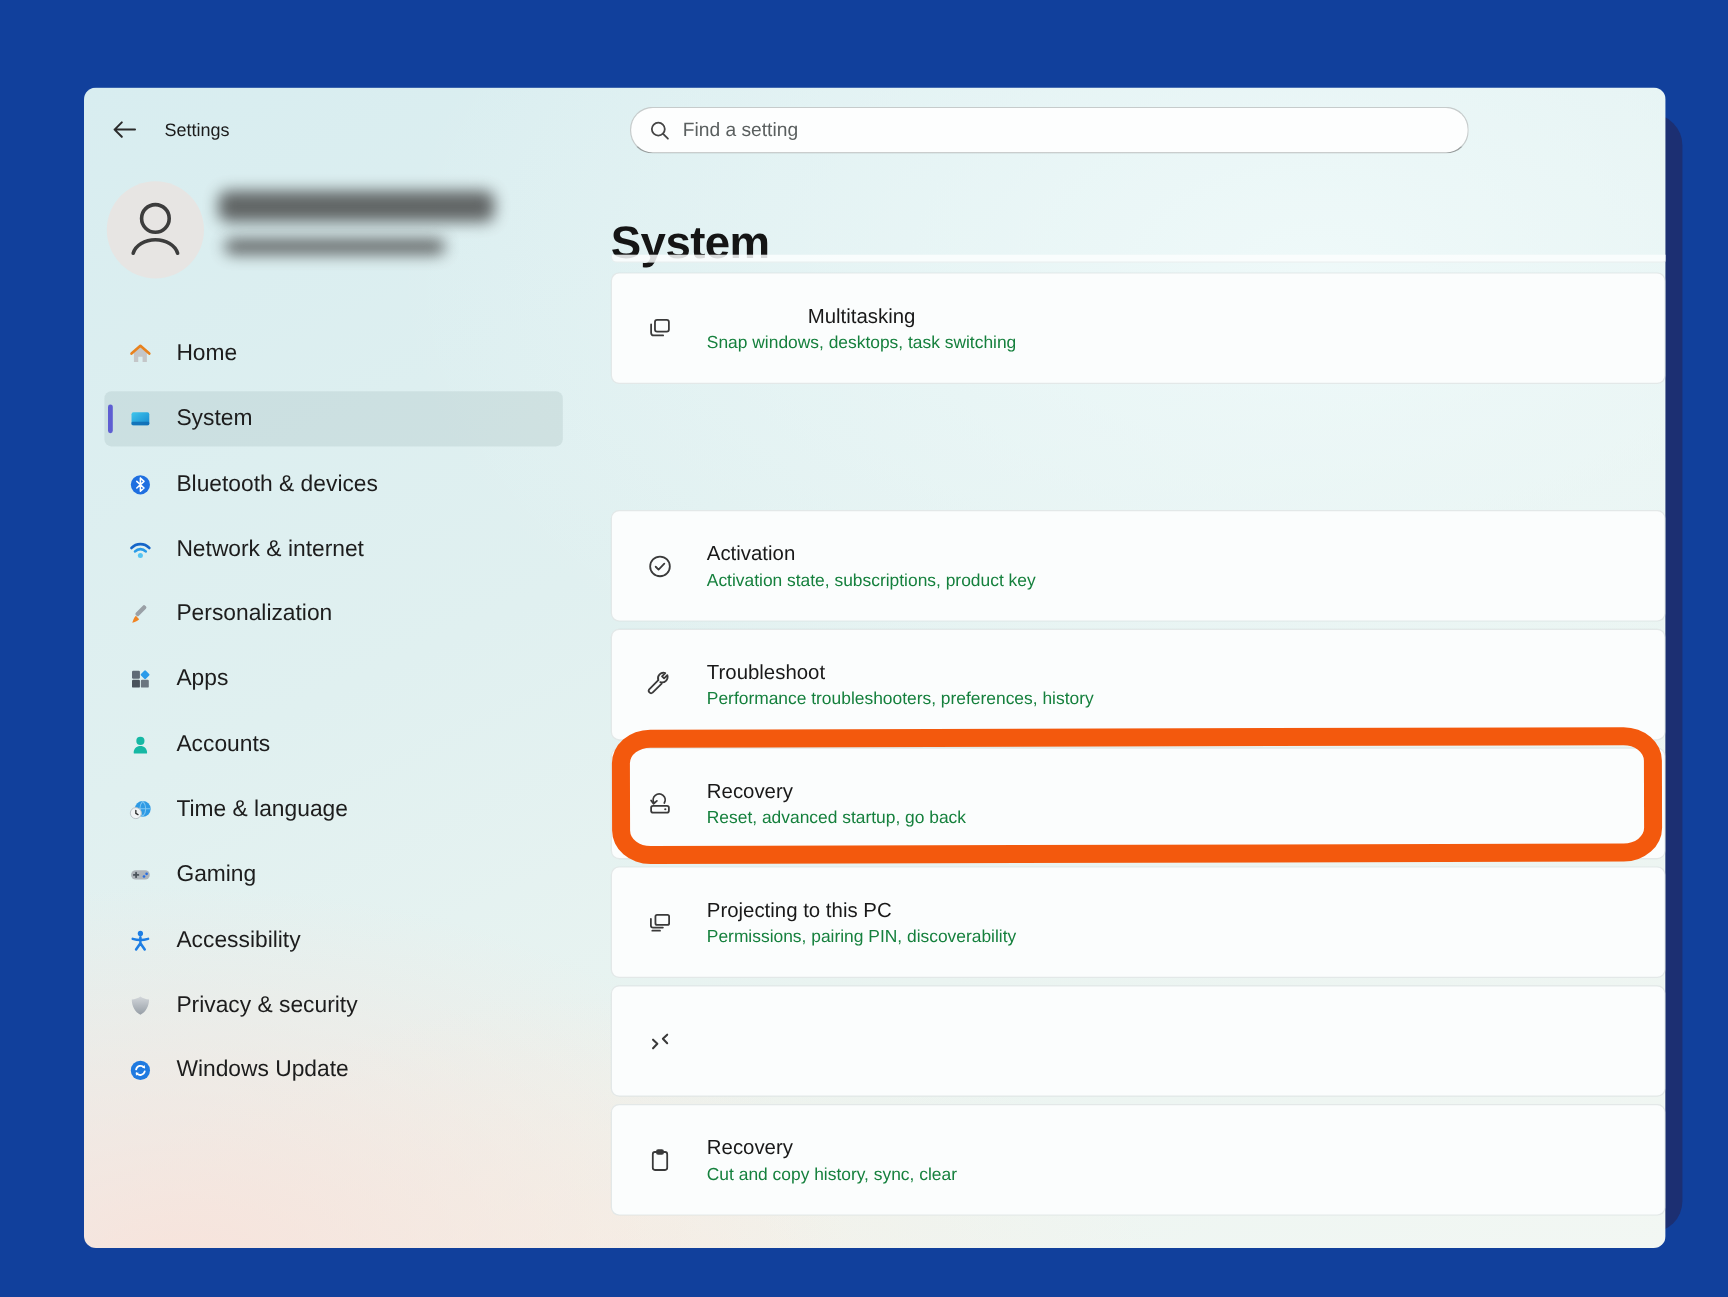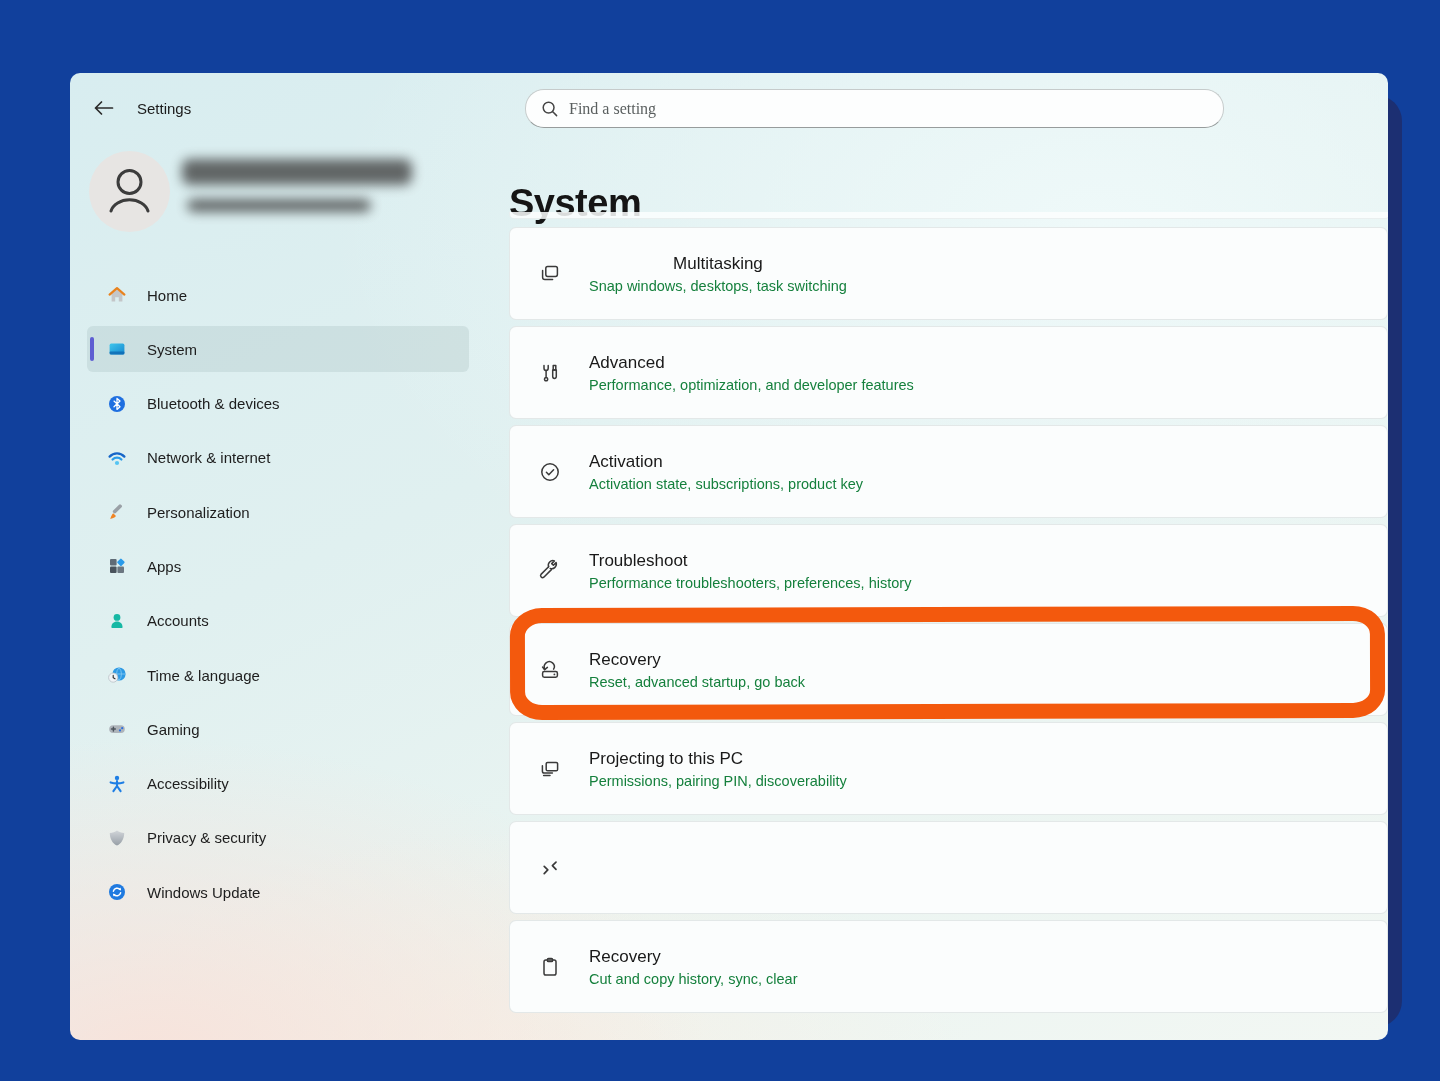--- a/index.html
+++ b/index.html
@@ -31,21 +31,21 @@
   .app-title{position:absolute;left:67px;top:27px;font-size:15px;color:#1b1b1b;}
 
   .search-box{
     position:absolute;left:455px;top:16px;width:697px;height:37px;
     background:#fdfefe;border:1px solid #c6cbcb;border-bottom-color:#979c9c;
     border-radius:19px;display:flex;align-items:center;
   }
   .search-box svg{margin:0 8px 0 15px;flex:0 0 auto;}
   .search-input{
     flex:1;border:none;outline:none;background:transparent;
-    font-size:16px;color:#1b1b1b;font-family:Liberation Serif, serif;height:30px;
+    font-size:16px;color:#1b1b1b;font-family:Liberation Sans, sans-serif;height:30px;
   }
   .search-input::placeholder{color:#5a5f5f;}
 
   
   .profile{position:absolute;left:19px;top:76px;width:400px;height:86px;cursor:pointer;}
   .avatar{
     position:absolute;left:0;top:2px;width:81px;height:81px;border-radius:50%;
     background:#e7e5e3;display:flex;align-items:center;justify-content:center;
   }
   .blur-line{position:absolute;background:#3f3f3f;border-radius:8px;filter:blur(6px);opacity:.78;}
@@ -58,21 +58,21 @@
     position:relative;height:46px;margin-bottom:8.3px;border-radius:6px;
     display:flex;align-items:center;cursor:pointer;
   }
   .nav-item.selected{background:rgba(93,124,124,.13);}
   .nav-item .accent{
     display:none;position:absolute;left:3px;top:11px;width:3.5px;height:24px;
     border-radius:2px;background:#5E5ED2;
   }
   .nav-item.selected .accent{display:block;}
   .nav-icon{width:20px;height:20px;margin:0 20px 0 20px;flex:0 0 auto;}
-  .nav-label{font-size:15px;color:#1d1d1d;white-space:nowrap;}
+  .nav-label{font-size:19px;color:#1d1d1d;white-space:nowrap;}
 
   
   .page-title{position:absolute;left:439px;top:84px;font-size:38px;font-weight:700;letter-spacing:-.5px;color:#151515;}
 
   .card-sliver{
     position:absolute;left:439px;top:139px;width:879px;height:6px;
     background:rgba(252,254,254,.85);border:1px solid rgba(60,85,85,.08);
     border-top:none;border-radius:0 0 5px 5px;
   }
 
@@ -270,32 +270,20 @@
       <svg class="card-icon mono-icon" viewBox="0 0 24 24">
         <rect x="7.8" y="4.6" width="11.6" height="9.8" rx="1.8"></rect>
         <path d="M4.6 8.4 v6.8 a2.3 2.3 0 0 0 2.3 2.3 h7.7"></path>
       </svg>
       <div class="card-text">
         <div class="card-title">Multitasking</div>
         <div class="card-sub">Snap windows, desktops, task switching</div>
       </div>
     </div>
 
-    <div class="card" style="top:253px;">
-      <svg class="card-icon mono-icon" viewBox="0 0 24 24">
-        <path d="M6 4.4 v2.9 a2.1 2.1 0 0 0 4.2 0 v-2.9"></path>
-        <path d="M8.1 9.4 v7.2 a1.6 1.6 0 1 1-0.01 0"></path>
-        <path d="M15.2 4.6 h2.6 v4.4 h-2.6 z"></path>
-        <path d="M14.7 9 h3.6 v6.6 a1.8 1.8 0 0 1-3.6 0 z"></path>
-      </svg>
-      <div class="card-text">
-        <div class="card-title">Advanced</div>
-        <div class="card-sub">Performance, optimization, and developer features</div>
-      </div>
-    </div>
 
     <div class="card" style="top:352px;">
       <svg class="card-icon mono-icon" viewBox="0 0 24 24">
         <circle cx="12" cy="12" r="8.2"></circle>
         <path d="M8.4 12.3 l2.4 2.4 l4.8-5"></path>
       </svg>
       <div class="card-text">
         <div class="card-title">Activation</div>
         <div class="card-sub">Activation state, subscriptions, product key</div>
       </div>

